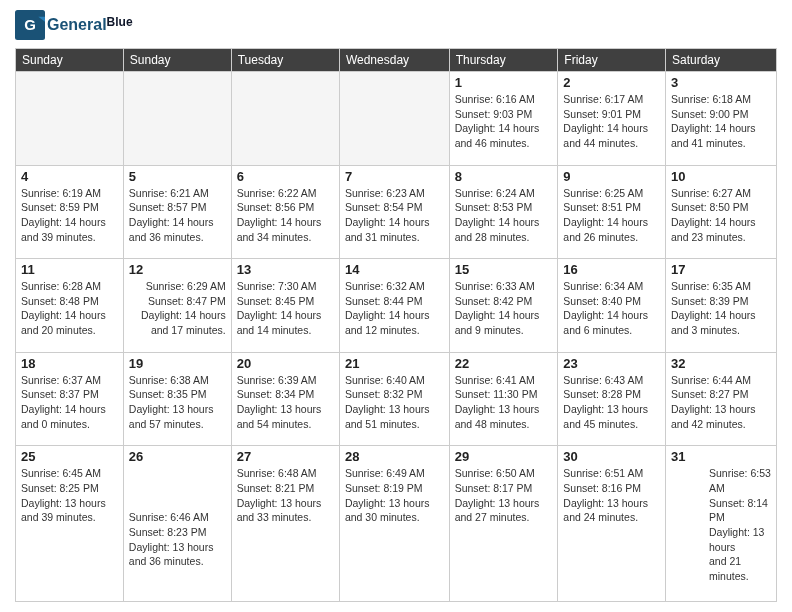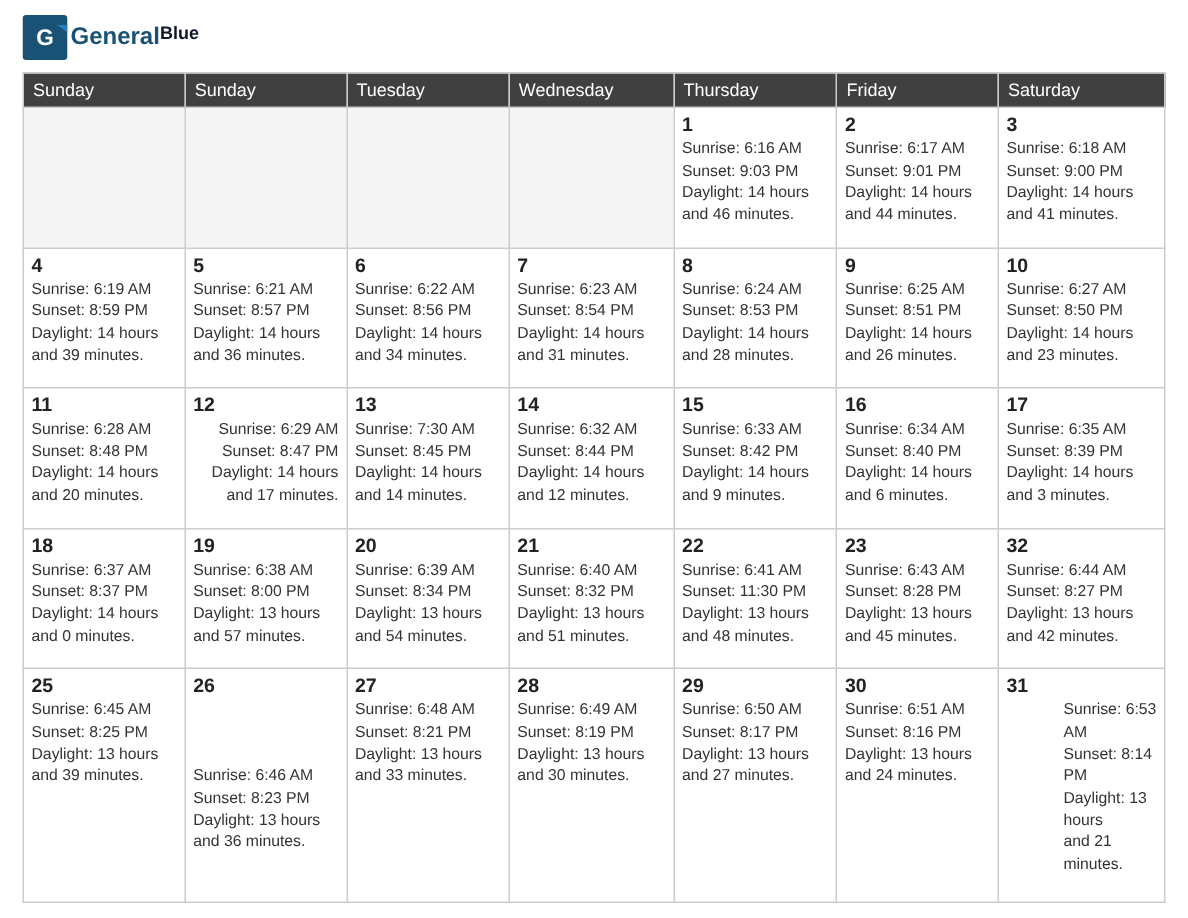--- a/index.html
+++ b/index.html
@@ -250,21 +250,21 @@
           <td>
             <span class="day-number">18</span>
             <div class="day-info" style="white-space: pre-line;">Sunrise: 6:37 AM
 Sunset: 8:37 PM
 Daylight: 14 hours
 and 0 minutes.</div>
           </td>
           <td>
             <span class="day-number">19</span>
             <div class="day-info" style="white-space: pre-line;">Sunrise: 6:38 AM
-Sunset: 8:00 PM
+Sunset: 8:35 PM
 Daylight: 13 hours
 and 57 minutes.</div>
           </td>
           <td>
             <span class="day-number">20</span>
             <div class="day-info" style="white-space: pre-line;">Sunrise: 6:39 AM
 Sunset: 8:34 PM
 Daylight: 13 hours
 and 54 minutes.</div>
           </td>

